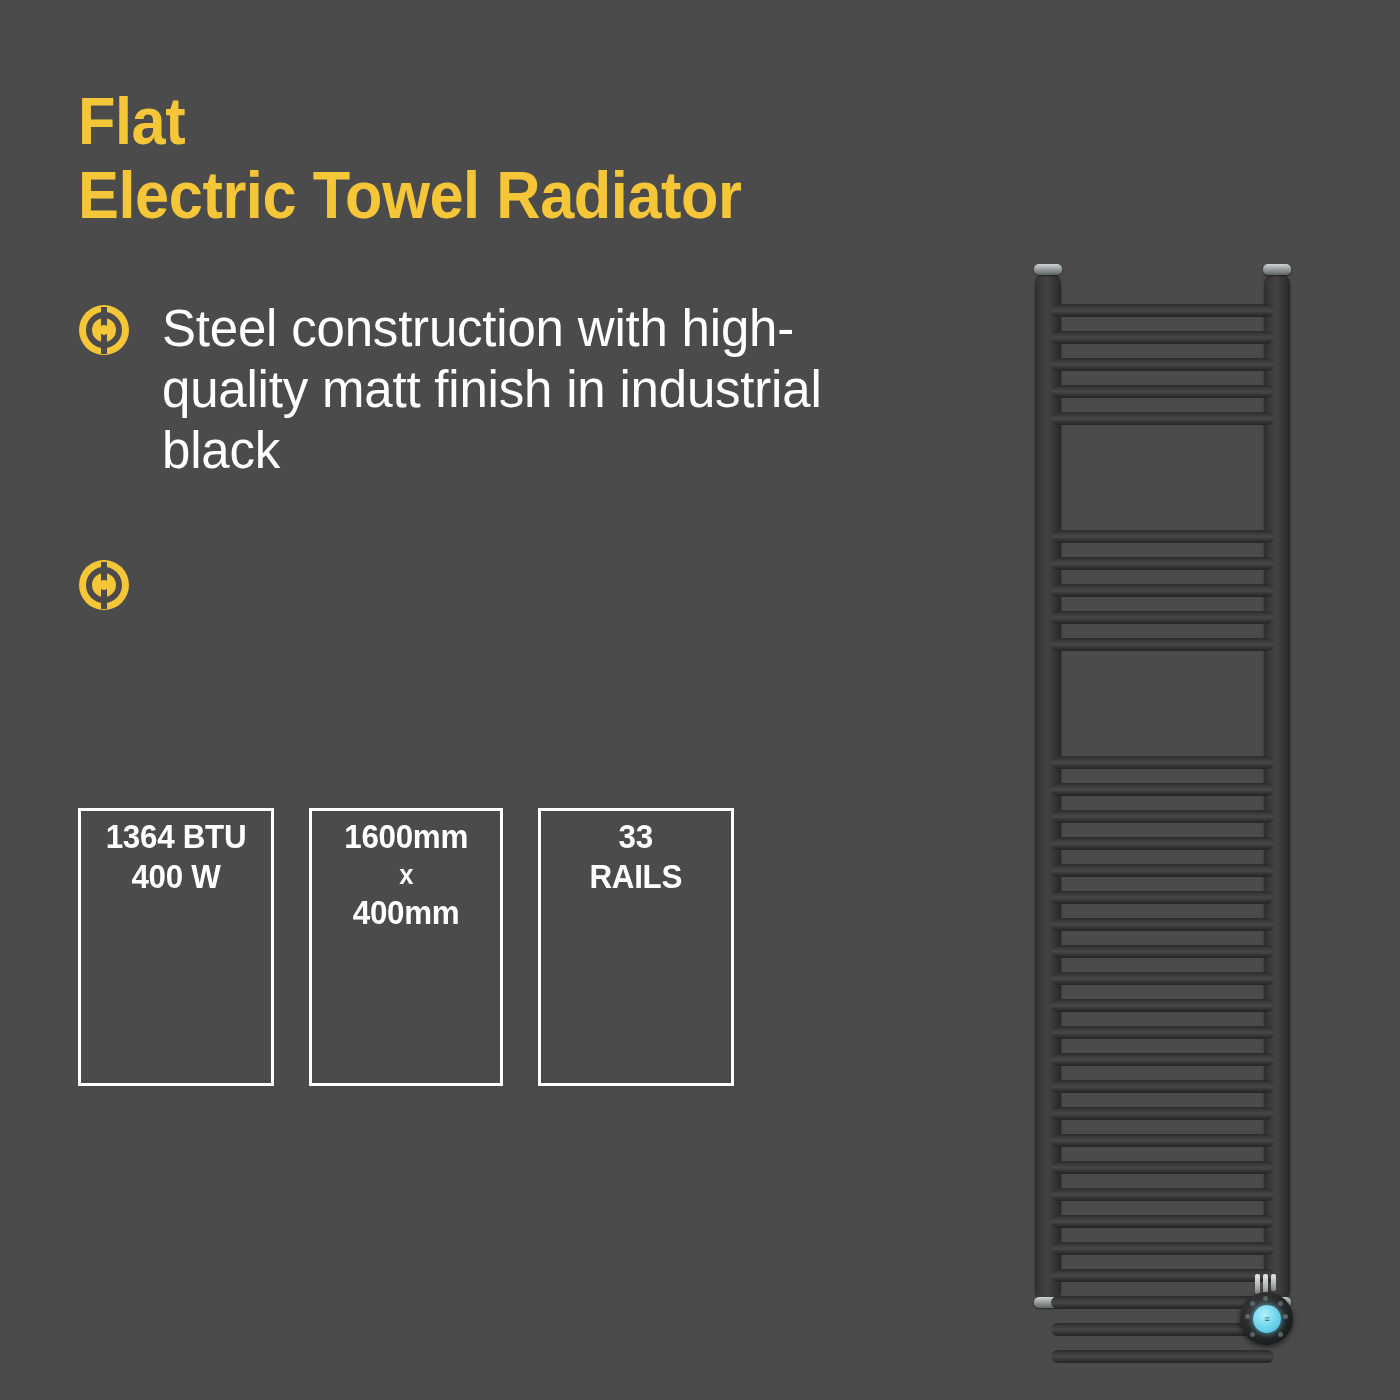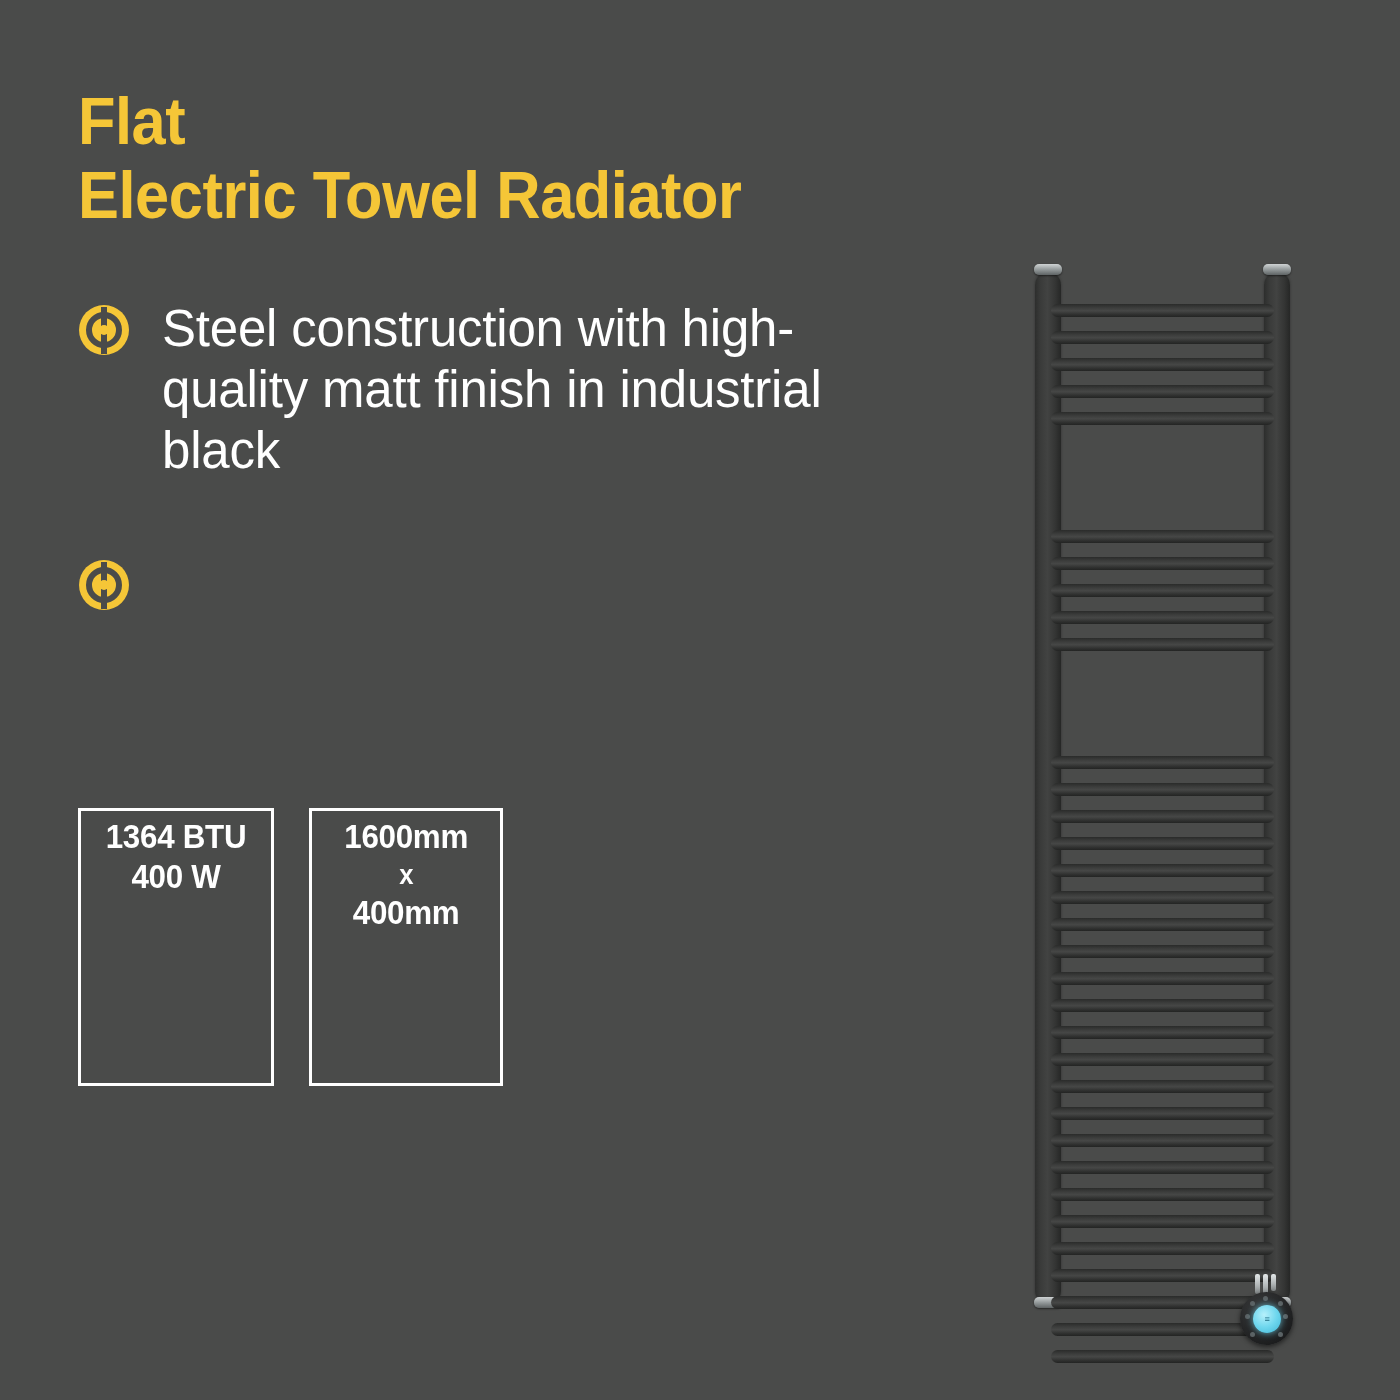--- a/index.html
+++ b/index.html
@@ -289,20 +289,26 @@
     </div>
 
     <div class="spec-box b2">
       <div class="spec-lines">
         <span class="sl">1600mm</span>
         <span class="sl small">x</span>
         <span class="sl">400mm</span>
       </div>
     </div>
 
+    <div class="spec-box b3">
+      <div class="spec-lines">
+        <span class="sl">33</span>
+        <span class="sl">RAILS</span>
+      </div>
+    </div>
 
   </div>
 
   <div class="radiator">
 
     <div class="post left"></div>
     <div class="post right"></div>
 
     <div class="cap tl"></div>
     <div class="cap tr"></div>

